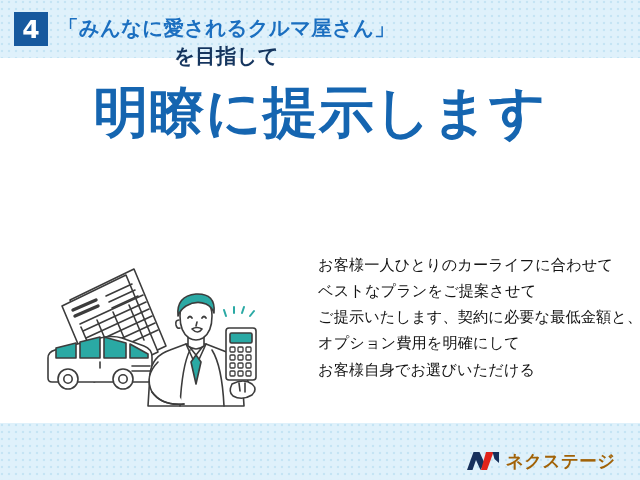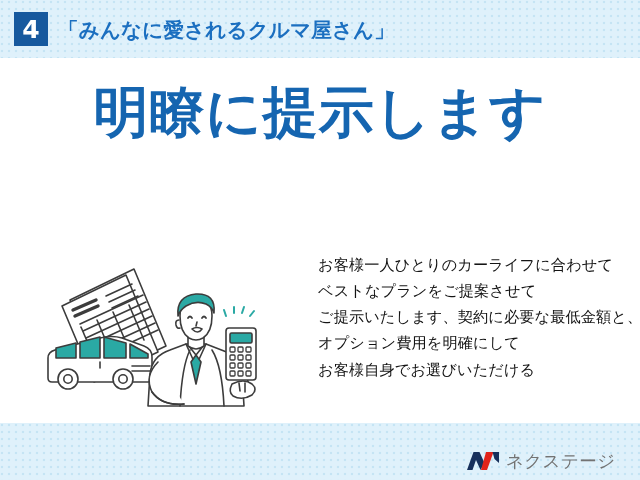--- a/index.html
+++ b/index.html
@@ -74,20 +74,21 @@
     position: absolute;
     left: 58px;
     top: 14px;
     height: 32px;
     display: flex;
     align-items: center;
     white-space: nowrap;
     font-size: 20.5px;
     font-weight: bold;
     letter-spacing: 0.2px;
+    flex-direction: column;
   }
   #header-title .t-quote { color: #1b6fc0; }
   #header-title .t-tail  { color: #15355e; }
 
   
   #headline {
     position: absolute;
     left: 0;
     top: 78px;
     width: 640px;
@@ -141,39 +142,40 @@
     align-items: center;
   }
   #brand-mark {
     width: 34px;
     height: 22px;
     margin-right: 6px;
     flex: 0 0 auto;
   }
   #brand-mark svg { display: block; width: 34px; height: 22px; }
   #brand-name {
-    color: #737373;
+    color: #a16207;
     font-size: 17.5px;
-    font-weight: normal;
+    font-weight: bold;
     letter-spacing: 0.4px;
     white-space: nowrap;
   }
 </style>
 </head>
 <body>
 
 <div id="page">
 
   <div id="header-band" class="dot-band"></div>
 
   <div id="header-inner">
     <div id="step-badge">4</div>
 
     <div id="header-title">
       <span class="t-quote">「みんなに愛されるクルマ屋さん」</span>
+      <span class="t-tail">を目指して</span>
     </div>
   </div>
 
   <div id="headline">
     <span class="hl-line2">明瞭に提示します</span>
   </div>
 
   <div id="body-copy">
     <span class="bc-line">お客様一人ひとりのカーライフに合わせて</span>
     <span class="bc-line">ベストなプランをご提案させて</span>

